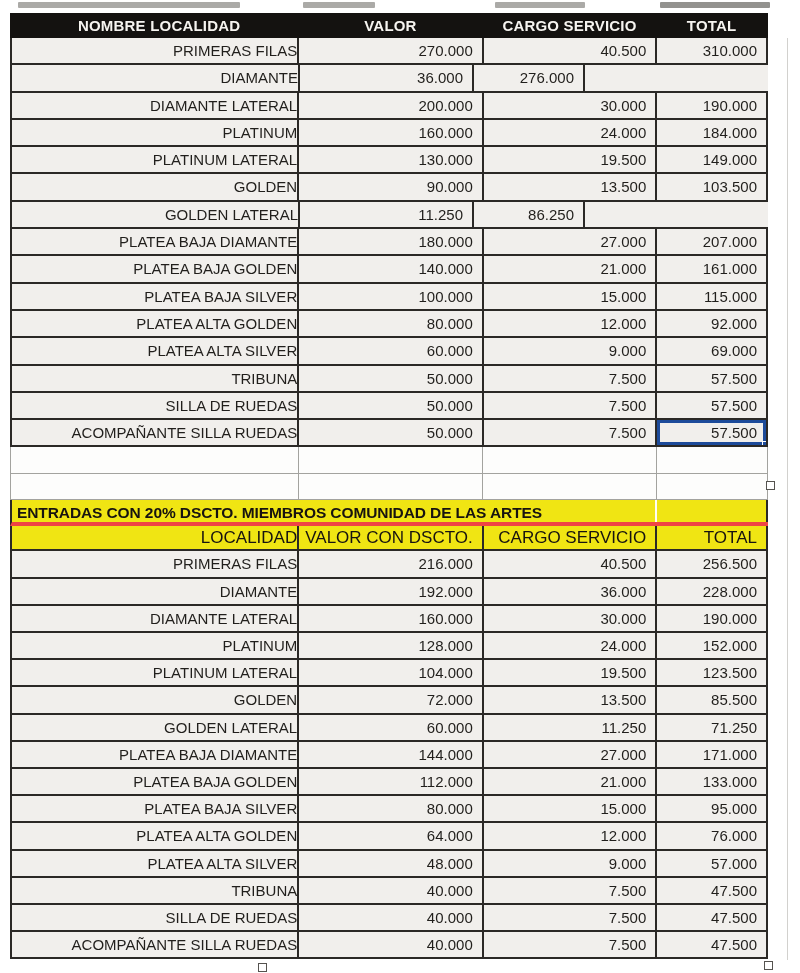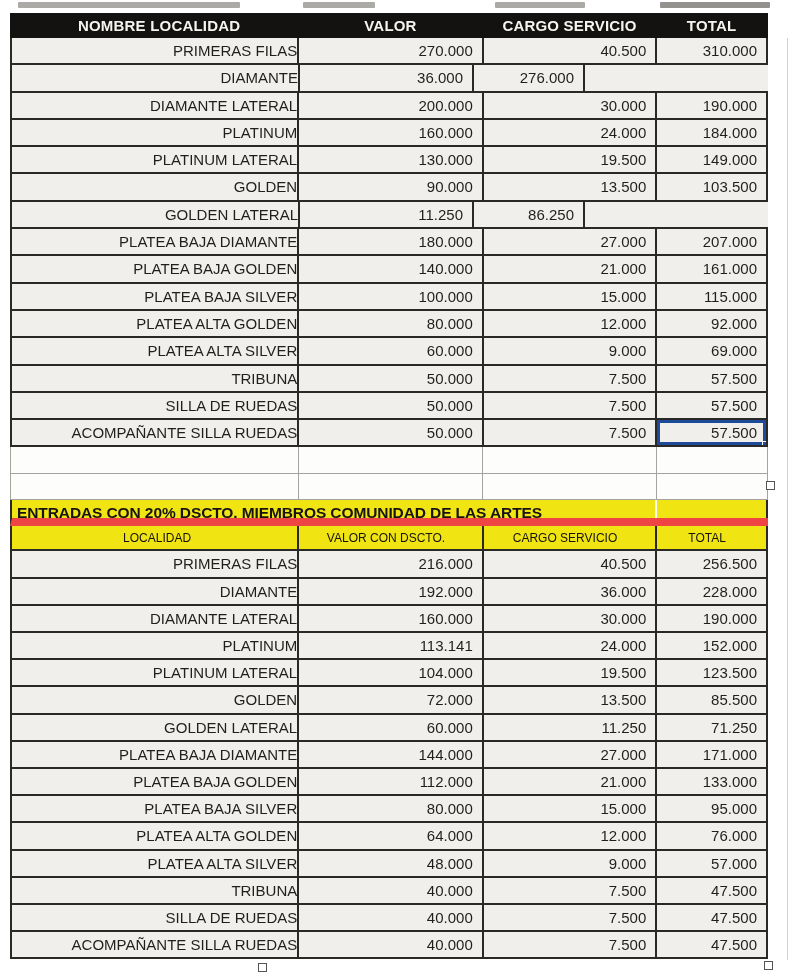--- a/index.html
+++ b/index.html
@@ -34,31 +34,31 @@
   .t1 .cell { line-height: 25.3px; }
   .t2 .grid-row { height: 27.2px; }
   .t2 .cell { line-height: 25.2px; }
 
   
   .spacer { border-left: 1px solid #a3a39f; }
   .spacer .grid-row { height: 26.5px; border-bottom: 1px solid #a3a39f; background: #fdfdfc; }
   .spacer .cell { border-right: 1px solid #a3a39f; height: 100%; }
 
   
-  .banner-row { display: flex; height: 26px; border-left: 2px solid #2b2926; border-bottom: 8px solid #ef4444; }
+  .banner-row { display: flex; height: 26px; border-left: 2px solid #2b2926; border-bottom: 4px solid #ef4444; }
   .banner-merged {
     width: 647px; background: #f0e513; font-weight: bold; font-size: 15.5px;
     color: #171310; line-height: 26px; padding-left: 5px; letter-spacing: -0.1px;
     border-right: 2px solid #fffdf2; white-space: nowrap; overflow: hidden;
   }
   .banner-total { width: 111px; background: #f0e513; border-right: 2px solid #2b2926; }
 
   .t2-header { background: #f0e513; height: 25px; border-left: 2px solid #2b2926; border-bottom: 2px solid #2b2926; }
   .t2-header .cell {
-    color: #171310; font-size: 12px; line-height: 24px; text-align: center;
+    color: #171310; font-size: 17px; line-height: 24px; text-align: right;
     border-right: 2px solid #2b2926;
   }
 
   
   .selected {
     position: relative;
     box-shadow: inset 0 0 0 3px #1d4b9a;
     z-index: 4;
   }
   .fill-handle {
@@ -222,21 +222,21 @@
         <div class="cell c3">228.000</div>
       </div>
       <div class="grid-row">
         <div class="cell c0">DIAMANTE LATERAL</div>
         <div class="cell c1">160.000</div>
         <div class="cell c2">30.000</div>
         <div class="cell c3">190.000</div>
       </div>
       <div class="grid-row">
         <div class="cell c0">PLATINUM</div>
-        <div class="cell c1">113.141</div>
+        <div class="cell c1">128.000</div>
         <div class="cell c2">24.000</div>
         <div class="cell c3">152.000</div>
       </div>
       <div class="grid-row">
         <div class="cell c0">PLATINUM LATERAL</div>
         <div class="cell c1">104.000</div>
         <div class="cell c2">19.500</div>
         <div class="cell c3">123.500</div>
       </div>
       <div class="grid-row">

